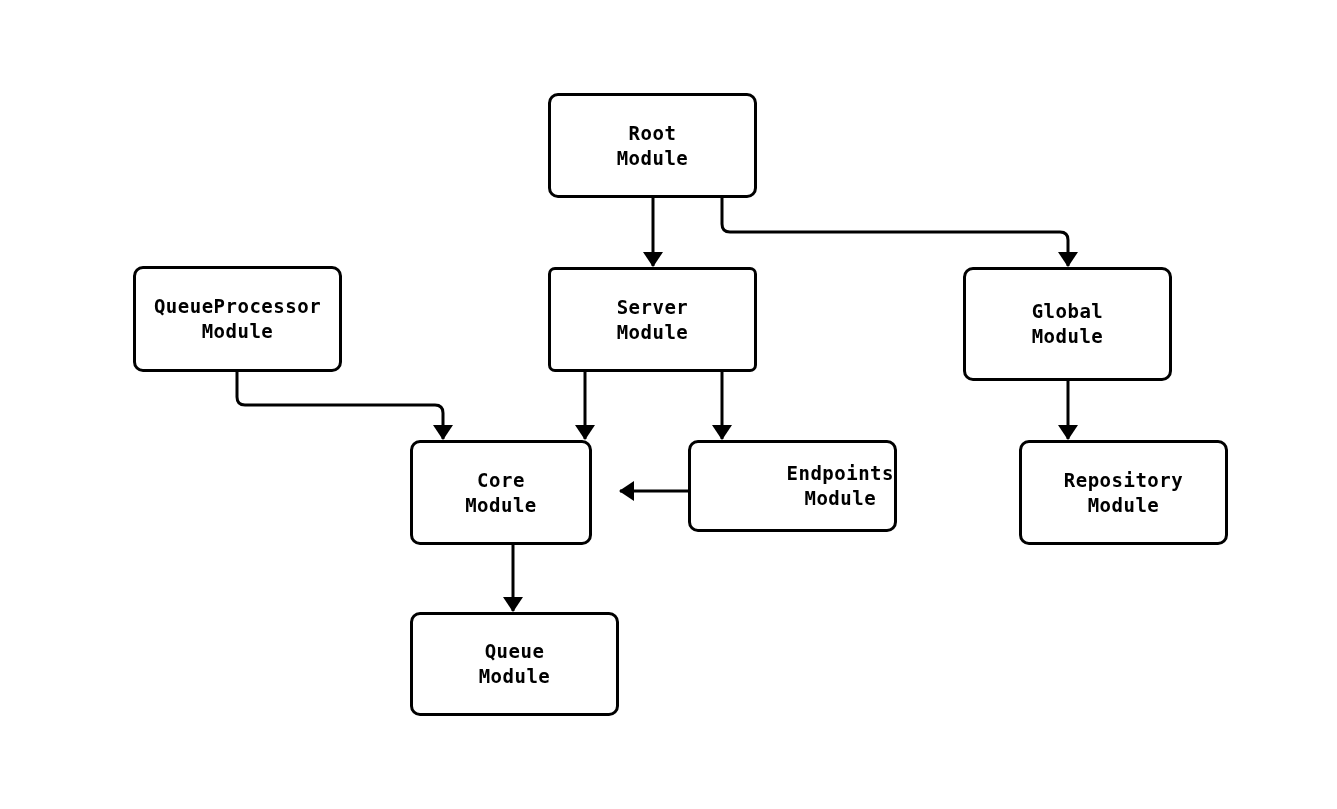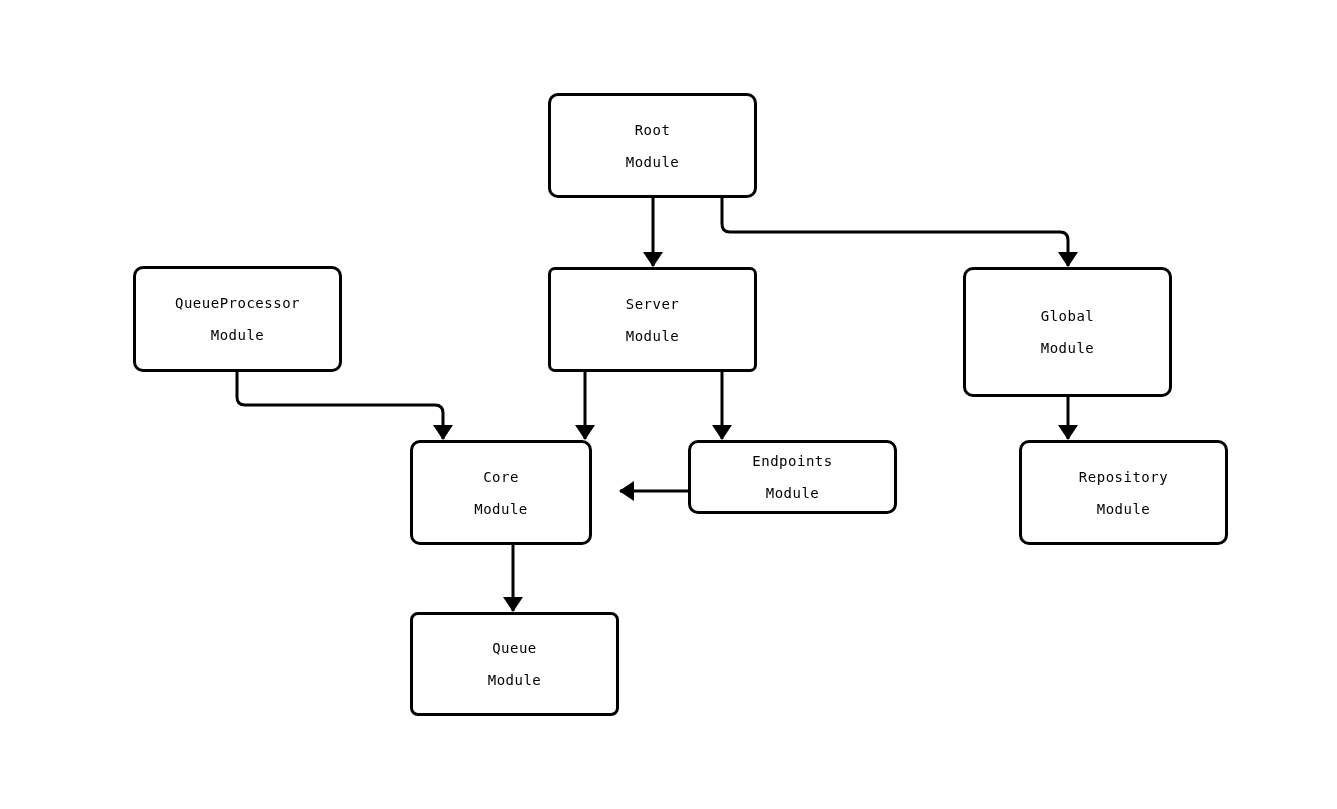--- a/index.html
+++ b/index.html
@@ -32,23 +32,23 @@
     border-style: solid;
     border-width: 3px;
     border-radius: 10px;
     display: flex;
     align-items: center;
     justify-content: center;
     text-align: center;
   }
   .node-label {
     white-space: pre-line;
-    font-weight: normal;
-    font-size: 14px;
-    line-height: 32px;
+    font-weight: bold;
+    font-size: 19px;
+    line-height: 25px;
     letter-spacing: 0.5px;
   }
 </style>
 </head>
 <body>
 
 <div class="canvas" id="canvas" style="background: rgb(255, 255, 255);">
   <svg id="edge-layer" xmlns="http://www.w3.org/2000/svg" viewBox="0 0 1337 809">
       <defs>
         <marker id="arrowhead" viewBox="0 0 16 22" refX="14" refY="11" markerWidth="16" markerHeight="22" markerUnits="userSpaceOnUse" orient="auto">
@@ -70,33 +70,33 @@
 Module</span>
     </div>
     <div class="node" style="left: 133px; top: 266px; width: 209px; height: 106px; border-color: rgb(0, 0, 0); background: rgb(255, 255, 255);">
       <span class="node-label" style="color: rgb(0, 0, 0);">QueueProcessor
 Module</span>
     </div>
     <div class="node" style="left: 548px; top: 267px; width: 209px; height: 105px; border-color: rgb(0, 0, 0); background: rgb(255, 255, 255); border-radius: 7px;">
       <span class="node-label" style="color: rgb(0, 0, 0);">Server
 Module</span>
     </div>
-    <div class="node" style="left: 963px; top: 267px; width: 209px; height: 130px; border-color: rgb(0, 0, 0); background: rgb(255, 255, 255);">
+    <div class="node" style="left: 963px; top: 267px; width: 209px; height: 114px; border-color: rgb(0, 0, 0); background: rgb(255, 255, 255);">
       <span class="node-label" style="color: rgb(0, 0, 0);">Global
 Module</span>
     </div>
     <div class="node" style="left: 410px; top: 440px; width: 182px; height: 105px; border-color: rgb(0, 0, 0); background: rgb(255, 255, 255);">
       <span class="node-label" style="color: rgb(0, 0, 0);">Core
 Module</span>
     </div>
-    <div class="node" style="left: 688px; top: 440px; width: 209px; height: 74px; border-color: rgb(0, 0, 0); background: rgb(255, 255, 255);">
+    <div class="node" style="left: 688px; top: 440px; width: 209px; height: 92px; border-color: rgb(0, 0, 0); background: rgb(255, 255, 255); justify-content: flex-end;">
       <span class="node-label" style="color: rgb(0, 0, 0);">Endpoints
 Module</span>
     </div>
     <div class="node" style="left: 1019px; top: 440px; width: 209px; height: 105px; border-color: rgb(0, 0, 0); background: rgb(255, 255, 255);">
       <span class="node-label" style="color: rgb(0, 0, 0);">Repository
 Module</span>
     </div>
-    <div class="node" style="left: 410px; top: 612px; width: 209px; height: 104px; border-color: rgb(0, 0, 0); background: rgb(255, 255, 255); border-radius: 8px;">
+    <div class="node" style="left: 410px; top: 612px; width: 209px; height: 104px; border-color: rgb(0, 0, 0); background: rgb(255, 255, 255);">
       <span class="node-label" style="color: rgb(0, 0, 0);">Queue
 Module</span>
     </div>
   </div>
 
 </body></html>

